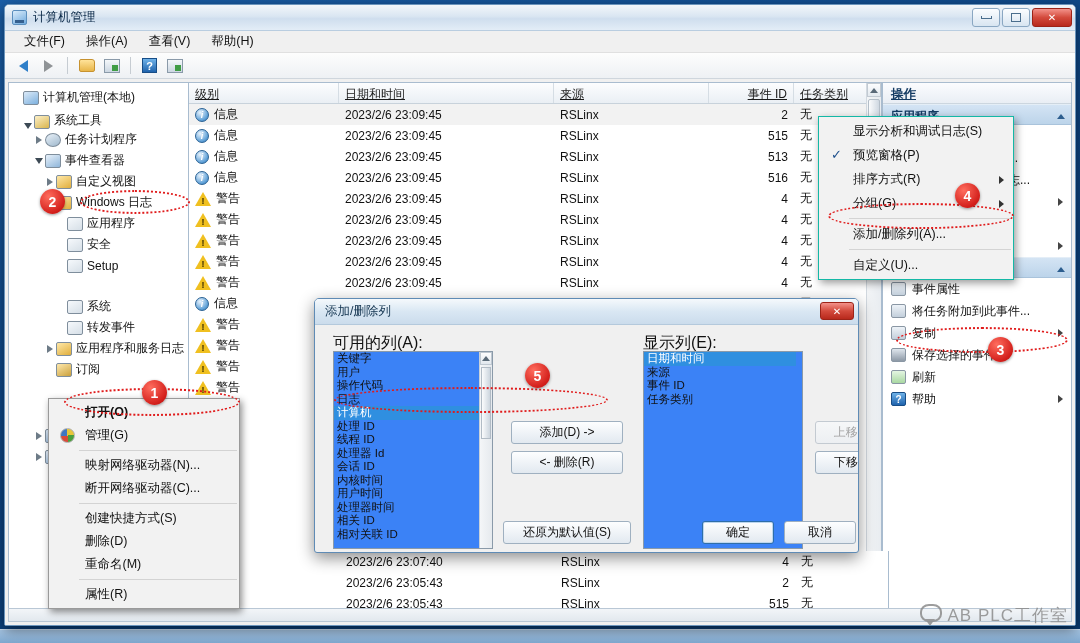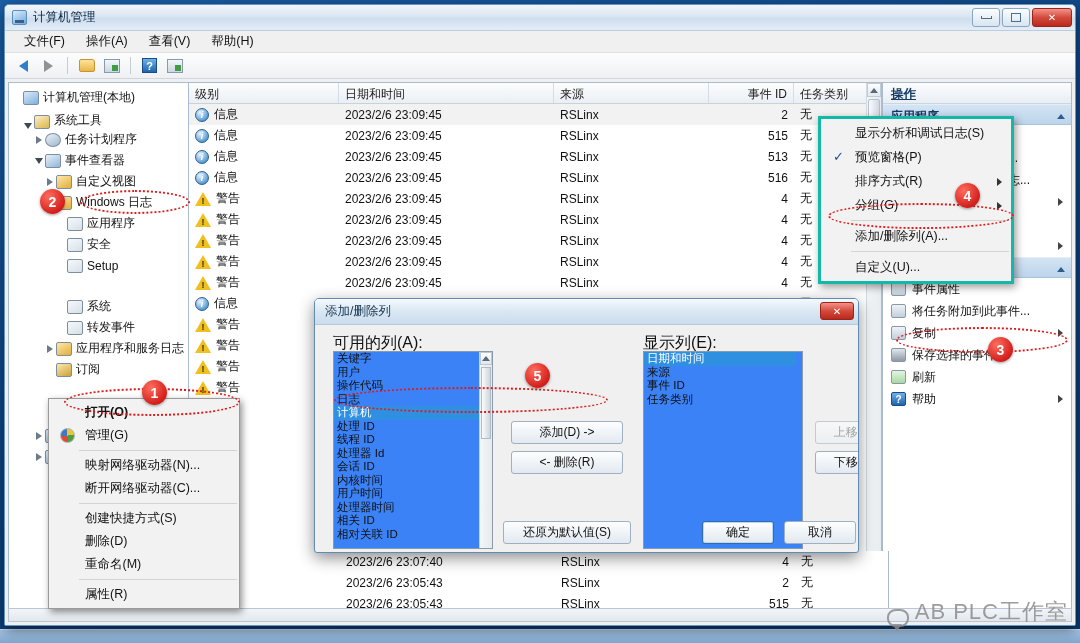--- a/index.html
+++ b/index.html
@@ -177,21 +177,21 @@
 
   
   #center{
     flex:1; margin:3px 0; border:1px solid #a9bccf; background:#fff;
     position:relative; overflow:hidden;
   }
   #thead{
     height:21px; display:flex; background:linear-gradient(#fcfdfe,#eaeff4);
     border-bottom:1px solid #c8d2db; font-size:12px; color:#1b1b1b;
   }
-  #thead .th{ padding:3px 6px; border-right:1px solid #d5dde4; overflow:hidden; white-space:nowrap;}
+  #thead .th{ padding:3px 6px; border-right:1px solid #d5dde4; overflow:hidden; white-space:nowrap;text-decoration:underline;}
   .c-lvl{ width:150px; }
   .c-dt { width:215px; }
   .c-src{ width:155px; }
   .c-eid{ width:85px; text-align:right; }
   .c-cat{ flex:1; }
   .trow{ height:21px; display:flex; font-size:12px; color:#111; align-items:center; }
   .trow.sel{ background:#f2f2f2; }
   .trow .td{ padding:0 6px; white-space:nowrap; overflow:hidden;}
   .td.c-eid{ text-align:right; }
   .lvl{ display:flex; align-items:center; gap:5px;}
@@ -248,21 +248,21 @@
   .ai-none{ border:none; background:none; }
   .ai-refresh{ background:linear-gradient(#e4f5e2,#a9d8a2); }
   .ai-help{ background:linear-gradient(#6fb2e8,#1f63ad); color:#fff; font-size:10px; font-weight:bold;
             display:flex;align-items:center;justify-content:center; border-color:#174d87;}
   .ai-prop{ background:linear-gradient(#eef3f8,#c3cfdb); }
   .ai-copy{ background:linear-gradient(#eef3f8,#c3cfdb); }
 
   
   #ctx-view{
     position:absolute; left:818px; top:116px; width:196px;
-    background:#f2f2f2; border:3px solid #14b8a6;
+    background:#f2f2f2; border:1px solid #14b8a6;
     box-shadow:2px 3px 8px rgba(0,0,0,.4);
     padding:2px 0; z-index:60;
   }
   #ctx-view .mi{
     height:24px;line-height:24px;padding-left:34px;font-size:12.5px;color:#111;
     position:relative; white-space:nowrap;
   }
   #ctx-view .chk{ position:absolute; left:12px; top:0; color:#1d4f8c; font-weight:bold; font-size:13px;}
   #ctx-view .sub{ position:absolute; right:9px; top:9px; width:0;height:0;
     border-top:4px solid transparent;border-bottom:4px solid transparent;border-left:5px solid #333;}
@@ -317,22 +317,22 @@
     z-index:95;
   }
   .ellipse{
     position:absolute; border:2.5px dotted #e01b1b; border-radius:50%;
     z-index:90; pointer-events:none;
   }
 
   
   #wm{
     position:absolute; right:12px; bottom:16px; z-index:96;
-    display:flex; align-items:flex-end; gap:6px;
-    color:#8c8c8c; font-size:22px; letter-spacing:1px; opacity:.85;
+    display:flex; align-items:flex-start; gap:6px;
+    color:#8c8c8c; font-size:17px; letter-spacing:1px; opacity:.85;
   }
   #wm .wchat{
     width:22px;height:18px;border-radius:9px/8px;border:2px solid #8c8c8c;position:relative;
   }
   #wm .wchat:after{
     content:"";position:absolute;left:3px;bottom:-6px;border-left:5px solid transparent;
     border-right:5px solid transparent;border-top:7px solid #8c8c8c;
   }
 </style>
 </head>

